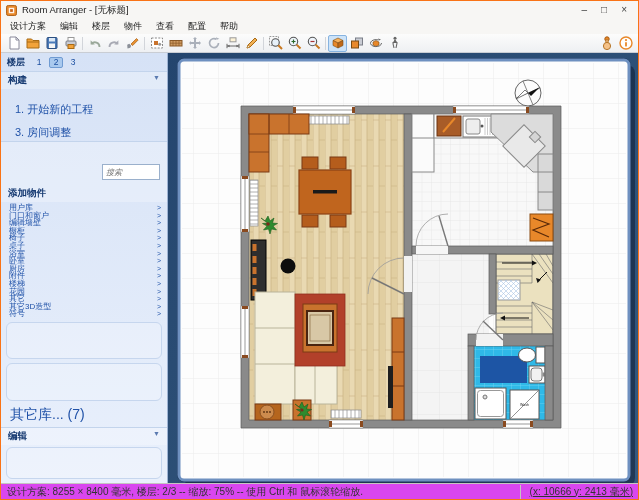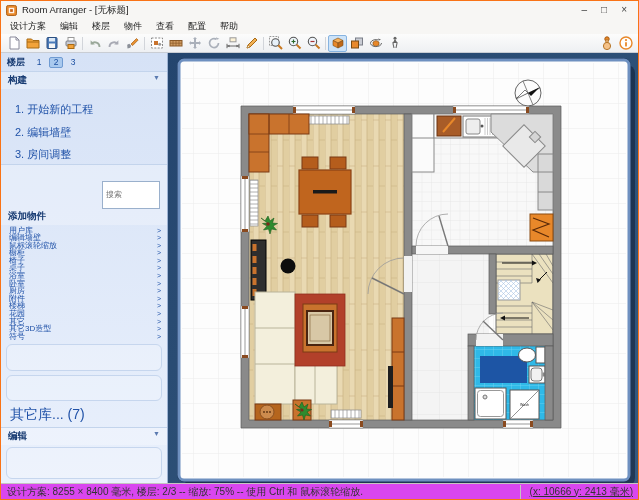--- a/index.html
+++ b/index.html
@@ -46,23 +46,23 @@
   .hdr { display:flex; justify-content:space-between;
     padding:2px 7px; font-size:9.5px; font-weight:bold; color:#163a72;
     border-top:1px solid #c3d4ec; background:rgba(255,255,255,.28); }
   .hdr .arr { font-size:7px; color:#5a7ab0; }
   .steps { padding:3px 0 4px; }
   .step { font-size:11px; color:#2052a8; padding:0 14px; line-height:9.5px;margin-top:13px; }
   .addhdr { display:flex; align-items:center; justify-content:space-between;
     padding:2px 7px 2px; border-top:1px solid #c3d4ec;
     background:rgba(255,255,255,.28); }
   .addhdr .t { font-size:9.5px; font-weight:bold; color:#163a72;margin-top:43px; }
-  .search { width:58px; height:28px; font-size:8px; border:1px solid #9ab0cc;
+  .search { width:58px; height:16px; font-size:8px; border:1px solid #9ab0cc;
     padding:0 3px; font-family:"Liberation Sans",sans-serif; color:#333;
-    background:#fff; }
+    background:#fff;font-style:italic; }
   .cats { padding:2px 0 1px; }
   .cat { display:flex; justify-content:space-between; padding:0 6px 0 8px;
     font-size:8px; color:#2052a8; line-height:7.6px; }
   .cat .chev { font-size:7px; }
   .gbarea { flex:1; display:flex; flex-direction:column; gap:4px; padding:3px 5px; }
   .gb { flex:1; border:1px solid #c6d6ee; border-radius:6px;
     background:rgba(255,255,255,.22); }
   .otherlibs { font-size:14px; color:#2052a8; padding:2px 9px 3px; }
   .gb3 { height:32px; margin:2px 5px 4px; border:1px solid #c6d6ee;
     border-radius:6px; background:rgba(255,255,255,.22); flex:none; }
@@ -267,38 +267,37 @@
         <span class="floor-tab">1</span>
         <span class="floor-tab active">2</span>
         <span class="floor-tab">3</span>
       </div>
       <div class="hdr">
         <span>构建</span>
         <span class="arr">▼</span>
       </div>
       <div class="steps">
         <div class="step">1.  开始新的工程</div>
-        <div class="step">2.  编辑墙壁</div>
         <div class="step">3.  房间调整</div>
       </div>
       <div class="addhdr">
         <span class="t">添加物件</span>
         <input class="search" placeholder="搜索" style="">
       </div>
       <div class="cats">
         <div class="cat">
             <span>用户库</span>
             <span class="chev">&gt;</span>
           </div>
         <div class="cat">
+            <span>门口和窗户</span>
+            <span class="chev">&gt;</span>
+          </div>
+        <div class="cat">
             <span>编辑墙壁</span>
-            <span class="chev">&gt;</span>
-          </div>
-        <div class="cat">
-            <span>鼠标滚轮缩放</span>
             <span class="chev">&gt;</span>
           </div>
         <div class="cat">
             <span>橱柜</span>
             <span class="chev">&gt;</span>
           </div>
         <div class="cat">
             <span>椅子</span>
             <span class="chev">&gt;</span>
           </div>

